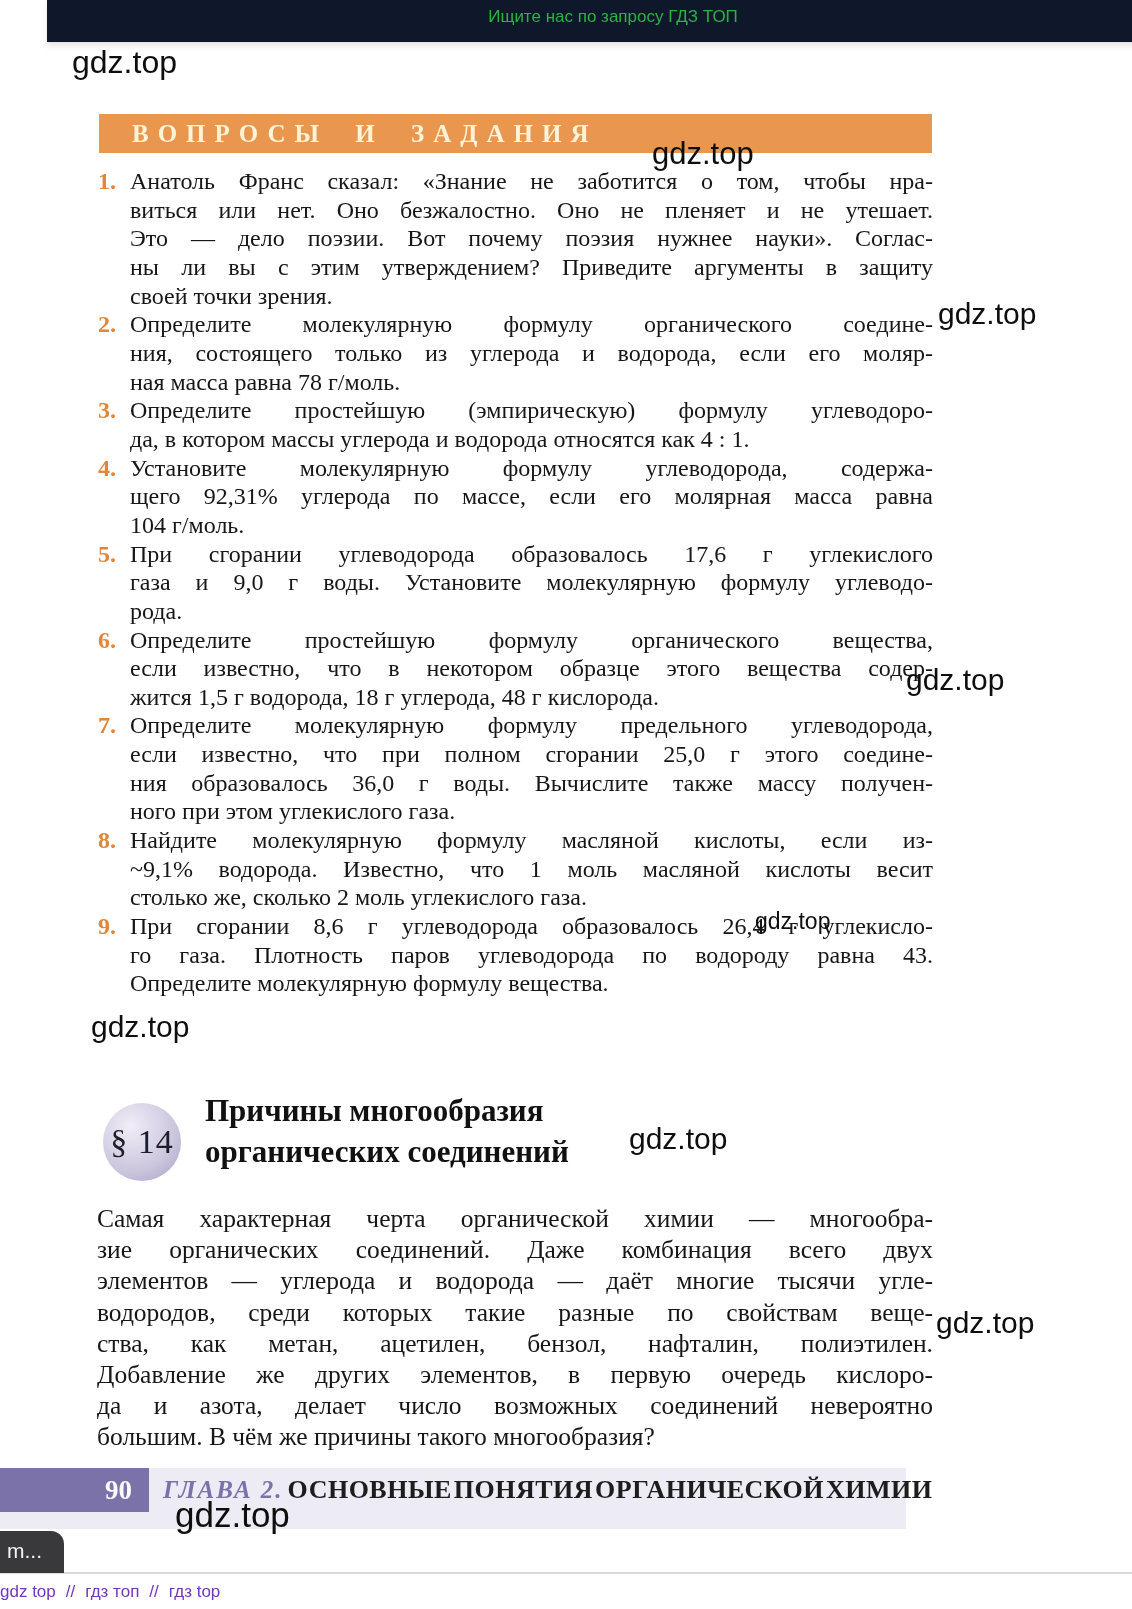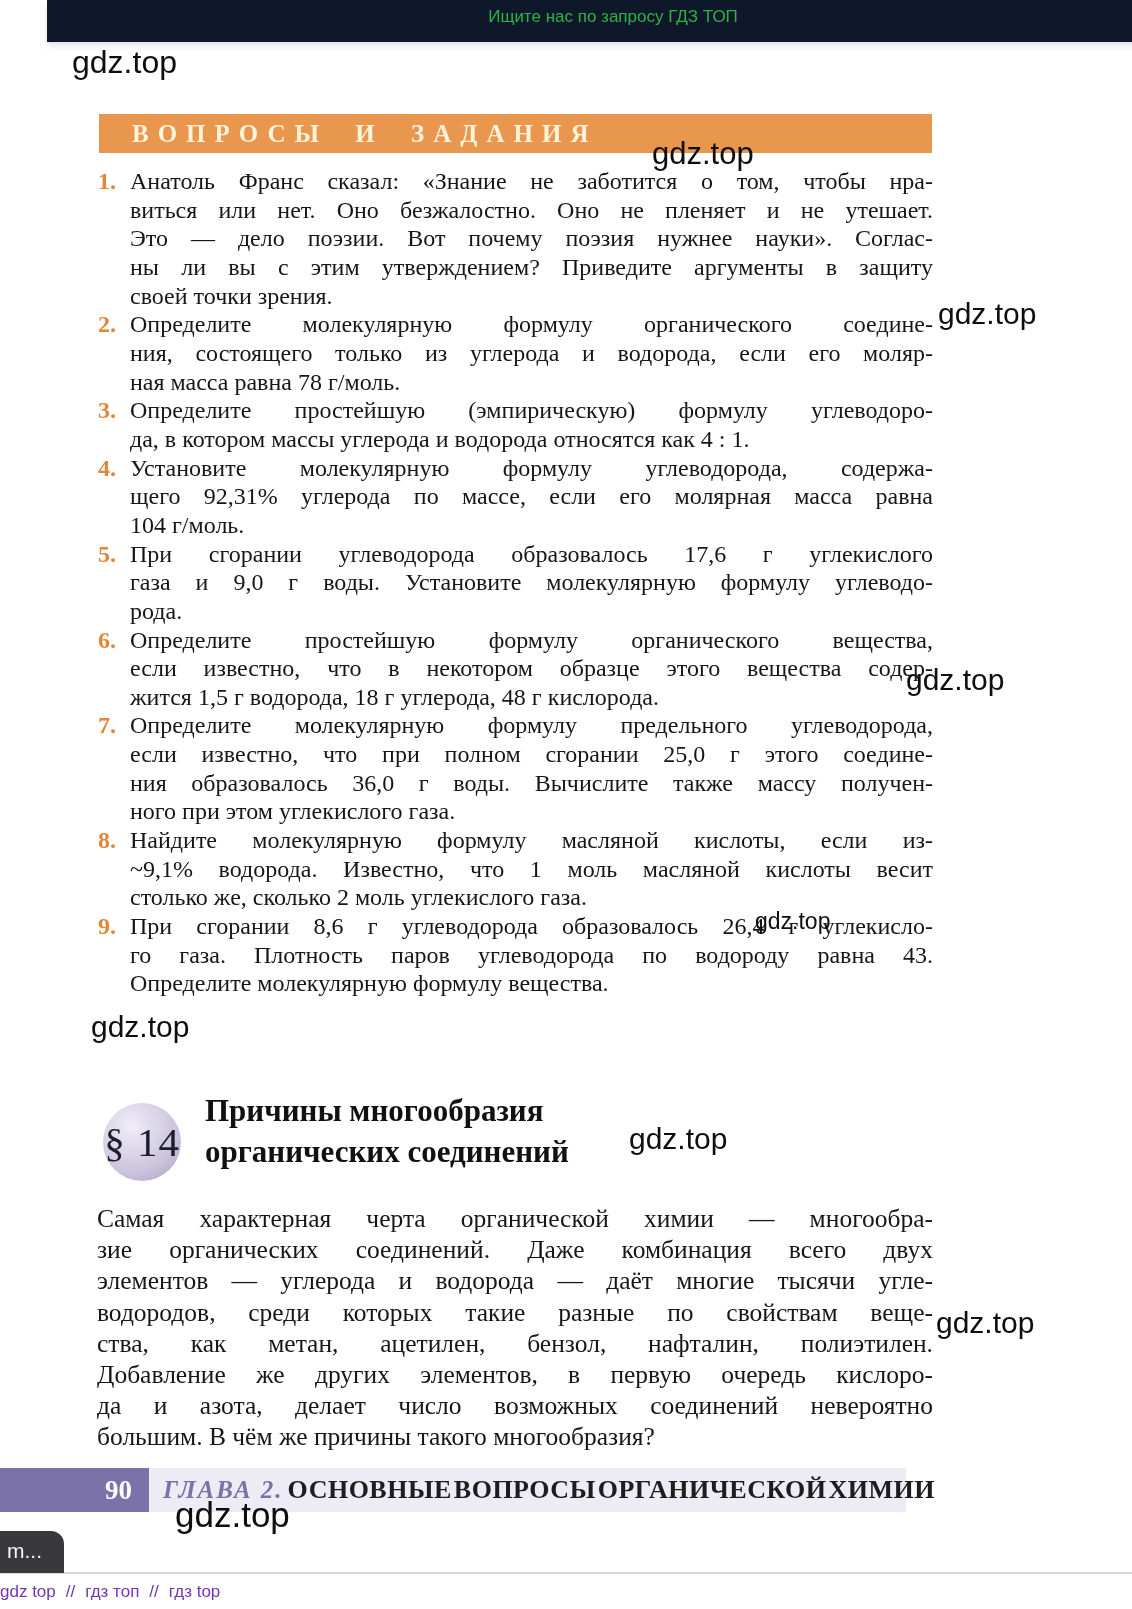--- a/index.html
+++ b/index.html
@@ -50,30 +50,30 @@
     color:var(--number-orange,#e0873a);font-weight:bold;
   }
   .jline{text-align:justify;text-align-last:justify;white-space:normal;}
   .jline.last{text-align-last:left;}
   
   .badge{
     position:absolute;left:103px;top:1103px;width:78px;height:78px;border-radius:50%;
     background:radial-gradient(circle at 36% 30%, #f0eef7 0%, var(--badge-lavender,#cbc4dd) 62%, #a79fc2 100%);
     display:flex;align-items:center;justify-content:center;
   }
-  .badge span{font-size:41px;color:#1d1d2b;letter-spacing:1px;}
+  .badge span{font-size:34px;color:#1d1d2b;letter-spacing:1px;}
   .heading{
     position:absolute;left:205px;top:1090px;margin:0;
     font-size:31px;font-weight:bold;line-height:41px;color:#111111;
   }
   .heading span{display:block;}
   .para{position:absolute;left:97px;top:1203px;width:836px;font-size:25.5px;line-height:31.2px;}
   
   .footer-bar{
-    position:absolute;left:0;top:1468px;width:906px;height:44px;
+    position:absolute;left:0;top:1468px;width:906px;height:61px;
     background:var(--footer-strip,#edebf3);
   }
   .pagenum{
     position:absolute;left:0;top:0;width:149px;height:44px;
     background:var(--footer-purple,#7b72a9);color:#fbfafd;
     font-size:27px;font-weight:bold;line-height:44px;text-align:right;
     box-sizing:border-box;padding-right:17px;
   }
   .chapter{position:absolute;left:163px;top:0;height:44px;line-height:44px;white-space:nowrap;}
   .chlabel{
@@ -195,21 +195,21 @@
       <div class="jline">водородов, среди которых такие разные по свойствам веще-</div>
       <div class="jline">ства, как метан, ацетилен, бензол, нафталин, полиэтилен.</div>
       <div class="jline">Добавление же других элементов, в первую очередь кислоро-</div>
       <div class="jline">да и азота, делает число возможных соединений невероятно</div>
       <div class="jline last">большим. В чём же причины такого многообразия?</div>
     </div>
 
   <div class="footer-bar">
     <div class="pagenum">90</div>
     <div class="chapter">
-      <span class="chlabel">ГЛАВА 2.</span><span class="chtitle">ОСНОВНЫЕ ВОПРОСЫ ОРГАНИЧЕСКОЙ ХИМИИ</span>
+      <span class="chlabel">ГЛАВА 2.</span><span class="chtitle">ОСНОВНЫЕ ПОНЯТИЯ ОРГАНИЧЕСКОЙ ХИМИИ</span>
     </div>
   </div>
 
   <div class="side-tab">
     <span>m...</span>
   </div>
 
   <div class="bottom-divider"></div>
 
   <div class="bottom-links">

